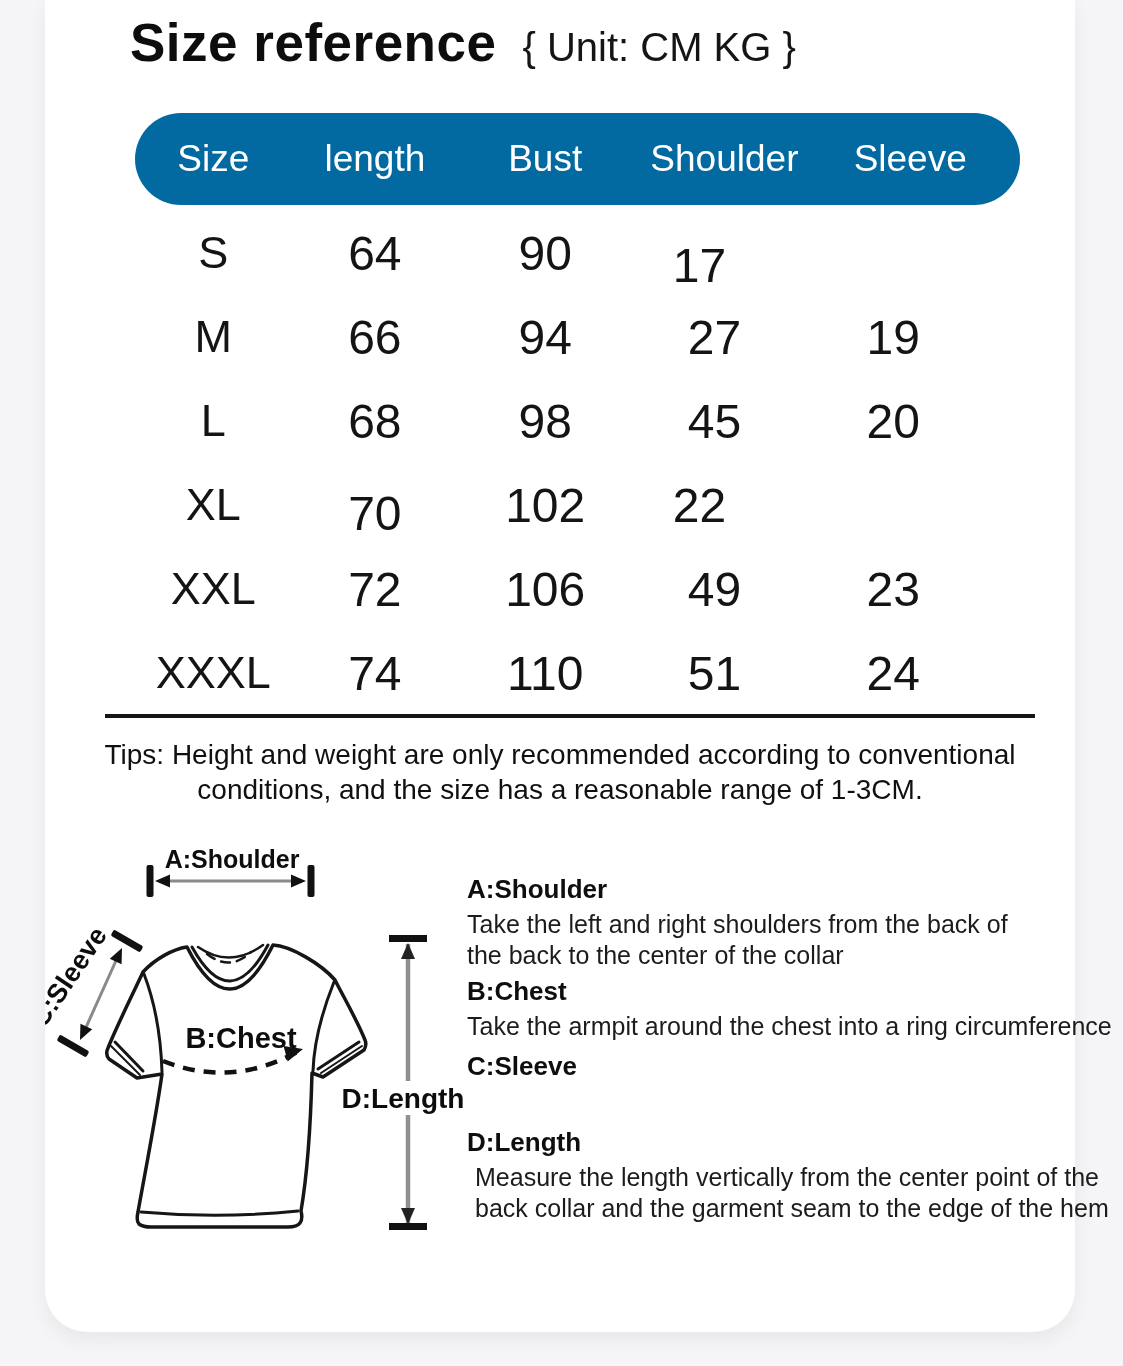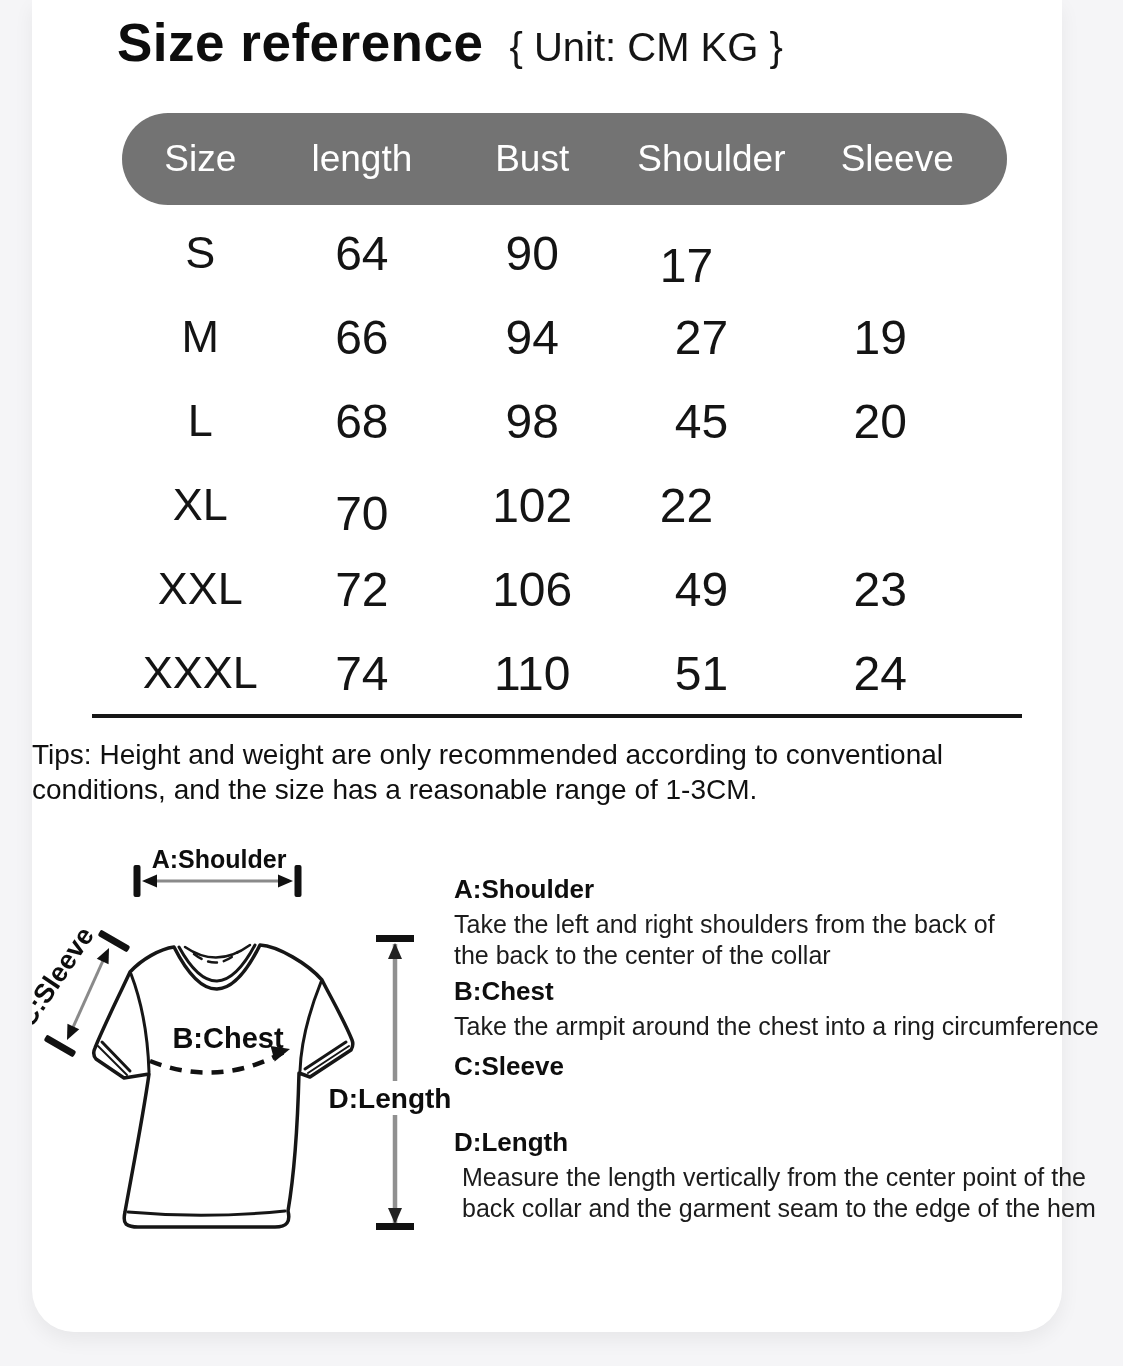--- a/index.html
+++ b/index.html
@@ -5,21 +5,21 @@
   html,body{margin:0;padding:0;}
   body{
     width:1123px;height:1366px;
     background:#f5f5f7;
     font-family:"Liberation Sans","DejaVu Sans",sans-serif;
     color:#111;
     position:relative;
     overflow:hidden;
   }
   .card{
-    position:absolute;left:32px;top:0;
+    position:absolute;left:45px;top:0;
     width:1030px;height:1332px;
     background:#fff;
     border-radius:0 0 42px 42px;
     box-shadow:0 8px 20px rgba(0,0,0,0.06);
   }
   
   .title-wrap{
     position:absolute;left:85px;top:12px;
     display:flex;align-items:baseline;gap:26px;white-space:nowrap;
   }
@@ -52,42 +52,42 @@
   .r3 .c2,.r3 .c3,.r3 .c4,.r3 .c5{padding-bottom:12px;}
   .r4 .c2{padding-top:8px;}
   .r4 .c3,.r4 .c4,.r4 .c5{padding-bottom:14px;}
   .r5 .c3,.r5 .c4,.r5 .c5{padding-bottom:14px;}
   .divider{
     position:absolute;left:60px;top:714px;width:930px;height:4px;background:#161616;
   }
   
   .tips{
     position:absolute;left:0;top:737px;width:100%;
-    font-size:28px;line-height:35px;color:#101010;
+    text-align:center;font-size:28px;line-height:35px;color:#101010;
   }
   
   .diagram-svg{position:absolute;left:0;top:840px;}
   
   .def-block{position:absolute;left:422px;width:620px;}
   .def-a{top:874px;} .def-b{top:976px;} .def-c{top:1051px;} .def-d{top:1127px;}
   .def-heading{font-size:26px;font-weight:700;color:#0e0e0e;line-height:30px;margin-bottom:5px;}
   .def-line{font-size:25px;color:#1c1c1c;line-height:31px;white-space:nowrap;}
   .def-d .def-line{padding-left:8px;}
 </style>
 </head>
 <body>
 
 <div class="card">
 
   <div class="title-wrap">
     <span class="title-main">Size reference</span>
     <span class="title-unit">{ Unit: CM KG }</span>
   </div>
 
-  <div class="header-bar grid5" style="background:#737373;">
+  <div class="header-bar grid5" style="background:#0369a1;">
     <div class="hcell c1">Size</div>
     <div class="hcell c2">length</div>
     <div class="hcell c3">Bust</div>
     <div class="hcell c4">Shoulder</div>
     <div class="hcell c5">Sleeve</div>
   </div>
 
   <div class="rows">
     <div class="row grid5 r1">
       <div class="cell c1">S</div>

